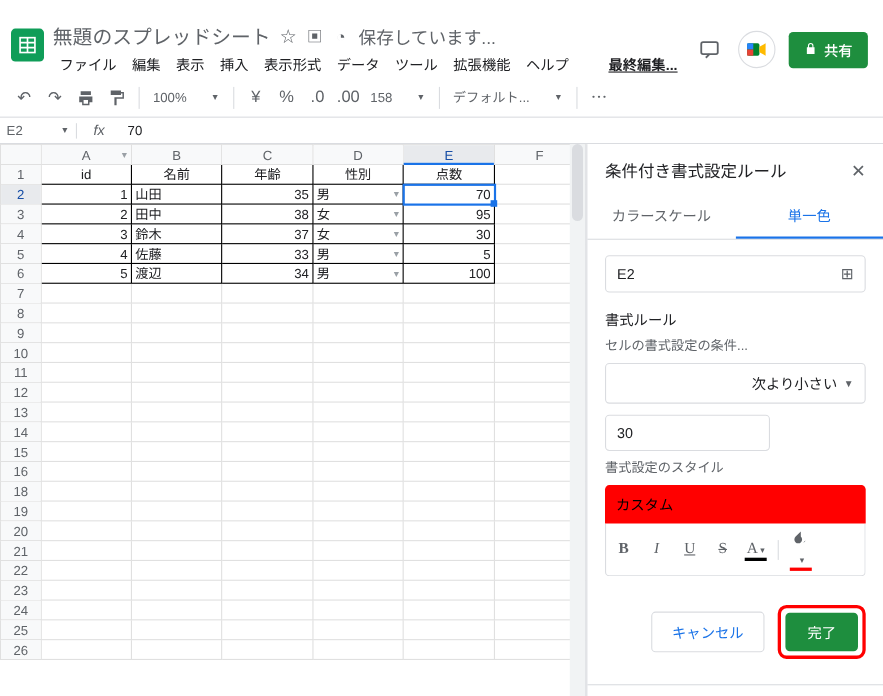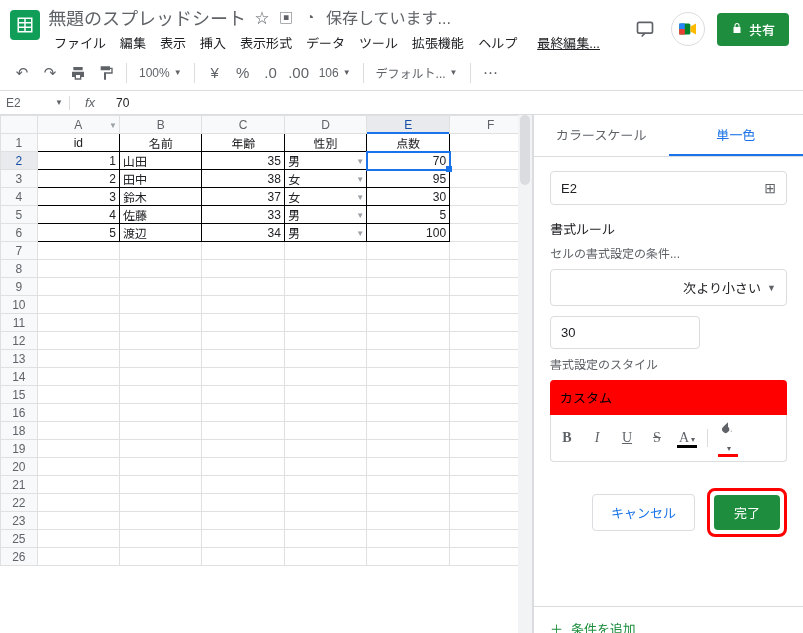--- a/index.html
+++ b/index.html
@@ -1,37 +1,37 @@
 <!DOCTYPE html>
 <html><head>
 <meta charset="utf-8">
 <style>
   * { box-sizing: border-box; margin: 0; padding: 0; }
   html, body { width: 803px; height: 633px; font-family: Arial, "Noto Sans JP", sans-serif; font-size: 13px; color: #202124; overflow: hidden; background: #fff; }
   
-  .hdr { display: flex; align-items: flex-start; padding: 6px 14px 0 10px; }
+  .hdr { display: flex; align-items: flex-start; padding: 22px 14px 0 10px; }
   .logo { width: 30px; height: 30px; background: #0f9d58; border-radius: 4px; display: flex; align-items: center; justify-content: center; margin-top: 4px; }
   .logo svg { width: 18px; height: 18px; }
   .title-area { margin-left: 8px; flex: 1; }
   .title-row { display: flex; align-items: center; gap: 8px; height: 22px; }
   .doc-title { font-size: 18px; color: #5f6368; }
   .title-ic { color: #5f6368; width: 16px; text-align: center; font-size: 14px; }
   .save-txt { font-size: 16px; color: #5f6368; }
   .menu-row { display: flex; gap: 2px; margin-top: 2px; }
   .menu-row span { padding: 3px 6px; font-size: 13px; color: #202124; cursor: pointer; }
-  .lastedit { color: #5f6368; text-decoration: underline; font-size: 12px; align-self: center; margin-left: 6px;}
+  .lastedit { color: #5f6368; text-decoration: underline; font-size: 12px; align-self: center; margin-left: 22px; font-weight: bold;}
   .hdr-right { display: flex; align-items: center; gap: 12px; margin-top: 6px;}
   .icbtn { width: 28px; height: 28px; display: flex; align-items: center; justify-content: center; color: #5f6368; border-radius: 50%; }
   .meet { width: 34px; height: 34px; border-radius: 50%; border: 1px solid #dadce0; display: flex; align-items: center; justify-content: center; }
   .share { background: #1e8e3e; color: #fff; border-radius: 4px; padding: 7px 14px; display: flex; align-items: center; gap: 6px; font-size: 13px; font-weight: 500;}
   
   .tb { display: flex; align-items: center; border-bottom: 1px solid #dadce0; height: 36px; padding: 0 10px; gap: 4px; }
   .tb .ti { width: 24px; height: 24px; display: flex; align-items: center; justify-content: center; color: #5f6368; font-size: 15px;}
   .tb .sep { width: 1px; height: 20px; background: #dadce0; margin: 0 4px; }
-  .tb .combo { color: #5f6368; font-size: 12px; padding: 0 4px; display: flex; align-items: center; gap: 2px;}
+  .tb .combo { color: #5f6368; font-size: 12px; padding: 0 4px; display: flex; align-items: center; gap: 20px;}
   .tb .combo .dd { font-size: 8px; margin-left:2px;}
   
   .fbar { display: flex; align-items: center; height: 24px; border-bottom: 1px solid #dadce0; }
   .namebox { width: 70px; border-right: 1px solid #dadce0; padding-left: 6px; font-size: 12px; color: #5f6368; display:flex; align-items:center; gap:4px;}
   .namebox .dd { font-size:8px; color:#5f6368; margin-left:auto; margin-right:6px;}
   .fx { width: 40px; text-align: center; color: #5f6368; font-style: italic; font-size: 13px;}
   .fval { padding-left: 6px; font-size: 12px; }
   
   .main { display: flex; height: calc(633px - 98px); }
   
@@ -159,21 +159,21 @@
   <div class="combo">
       <span>100%</span>
       <span class="dd">▼</span>
     </div>
   <div class="sep"></div>
   <div class="ti">¥</div>
   <div class="ti">%</div>
   <div class="ti">.0</div>
   <div class="ti">.00</div>
   <div class="combo">
-      <span>106</span>
+      <span>158</span>
       <span class="dd">▼</span>
     </div>
   <div class="sep"></div>
   <div class="combo">
       <span>デフォルト...</span>
       <span class="dd">▼</span>
     </div>
   <div class="sep"></div>
   <div class="ti">⋯</div>
 </div>
@@ -393,20 +393,29 @@
           <tr>
             <th class="rowh">23</th>
             <td class="c"></td>
             <td class="c"></td>
             <td class="c"></td>
             <td class="c"></td>
             <td class="c"></td>
             <td class="c"></td>
           </tr>
           <tr>
+            <th class="rowh">24</th>
+            <td class="c"></td>
+            <td class="c"></td>
+            <td class="c"></td>
+            <td class="c"></td>
+            <td class="c"></td>
+            <td class="c"></td>
+          </tr>
+          <tr>
             <th class="rowh">25</th>
             <td class="c"></td>
             <td class="c"></td>
             <td class="c"></td>
             <td class="c"></td>
             <td class="c"></td>
             <td class="c"></td>
           </tr>
           <tr>
             <th class="rowh">26</th>
@@ -418,20 +427,24 @@
             <td class="c"></td>
           </tr>
         </tbody>
       </table>
     <div class="vscroll">
         <div class="thumb"></div>
       </div>
   </div>
 
   <div class="panel">
+    <div class="p-hdr">
+      <div class="t">条件付き書式設定ルール</div>
+      <div class="x">✕</div>
+    </div>
     <div class="tabs">
       <div class="tab">カラースケール</div>
       <div class="tab act">単一色</div>
     </div>
     <div class="p-body">
       <div class="inp range">
         <span>E2</span>
         <span class="gridic">⊞</span>
       </div>
 

